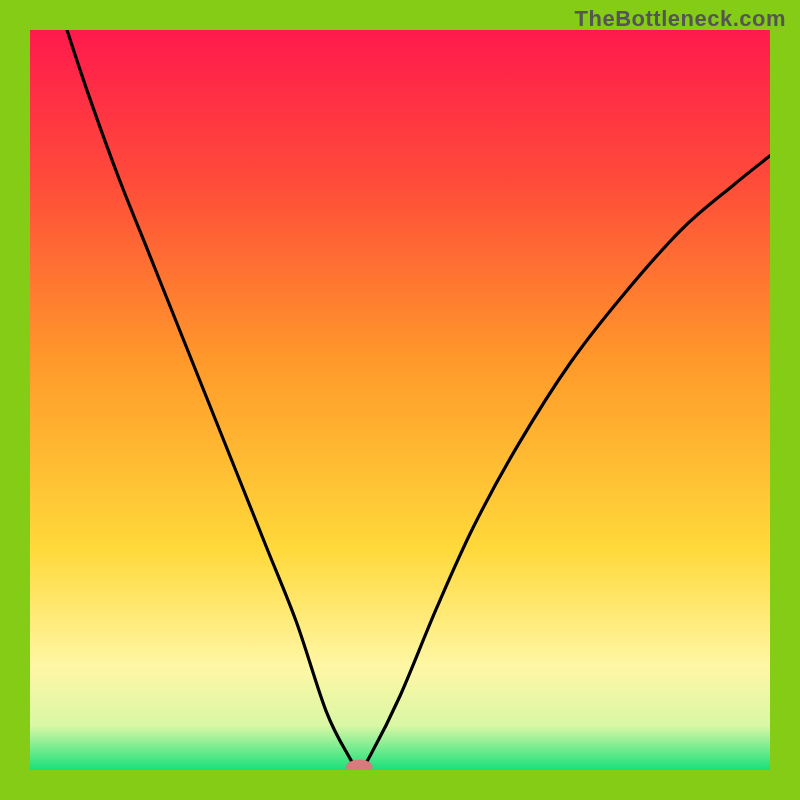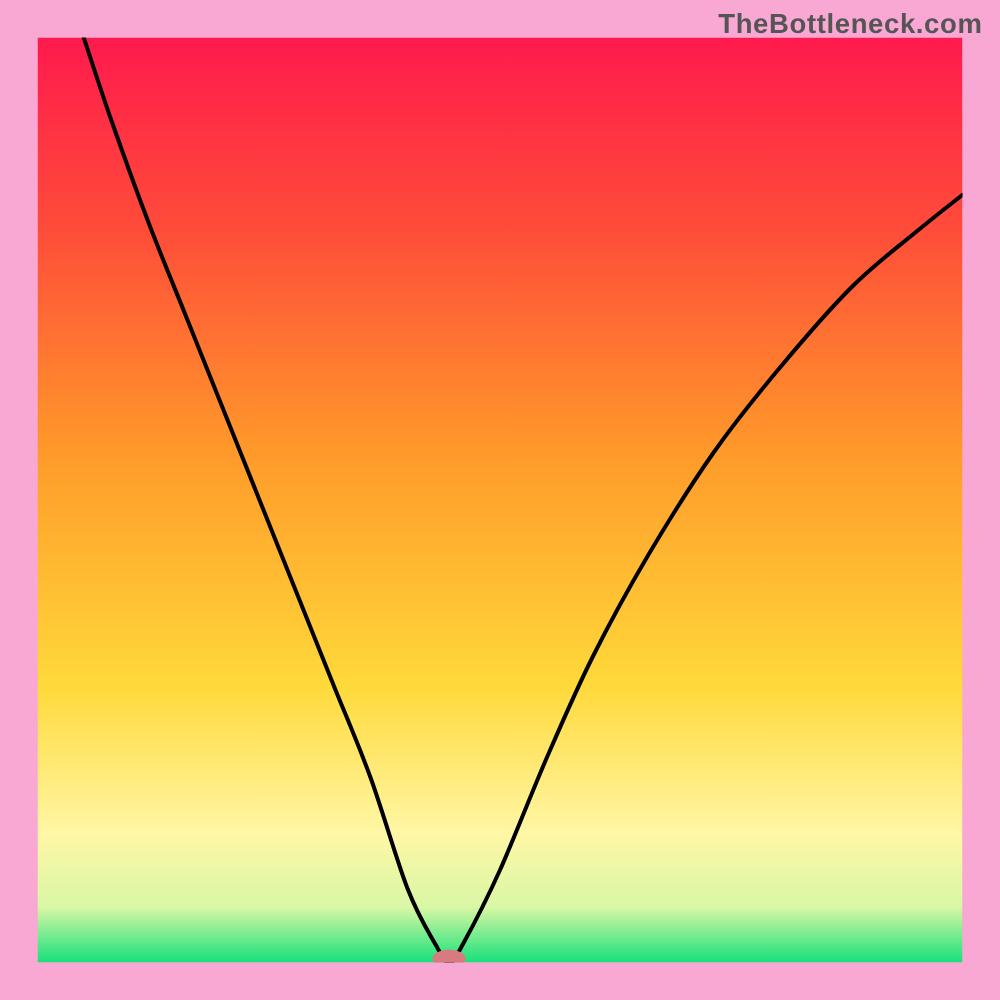--- a/index.html
+++ b/index.html
@@ -8,21 +8,21 @@
     width: 800px;
     height: 800px;
     background: #000;
     font-family: Arial, Helvetica, sans-serif;
     overflow: hidden;
   }
   .stage {
     position: relative;
     width: 800px;
     height: 800px;
-    background: #f9a8d4;
+    background: #84cc16;
   }
   .watermark {
     position: absolute;
     top: 6px;
     right: 14px;
     color: #555;
     font-size: 22px;
     font-weight: 600;
     letter-spacing: 0.5px;
     user-select: none;

